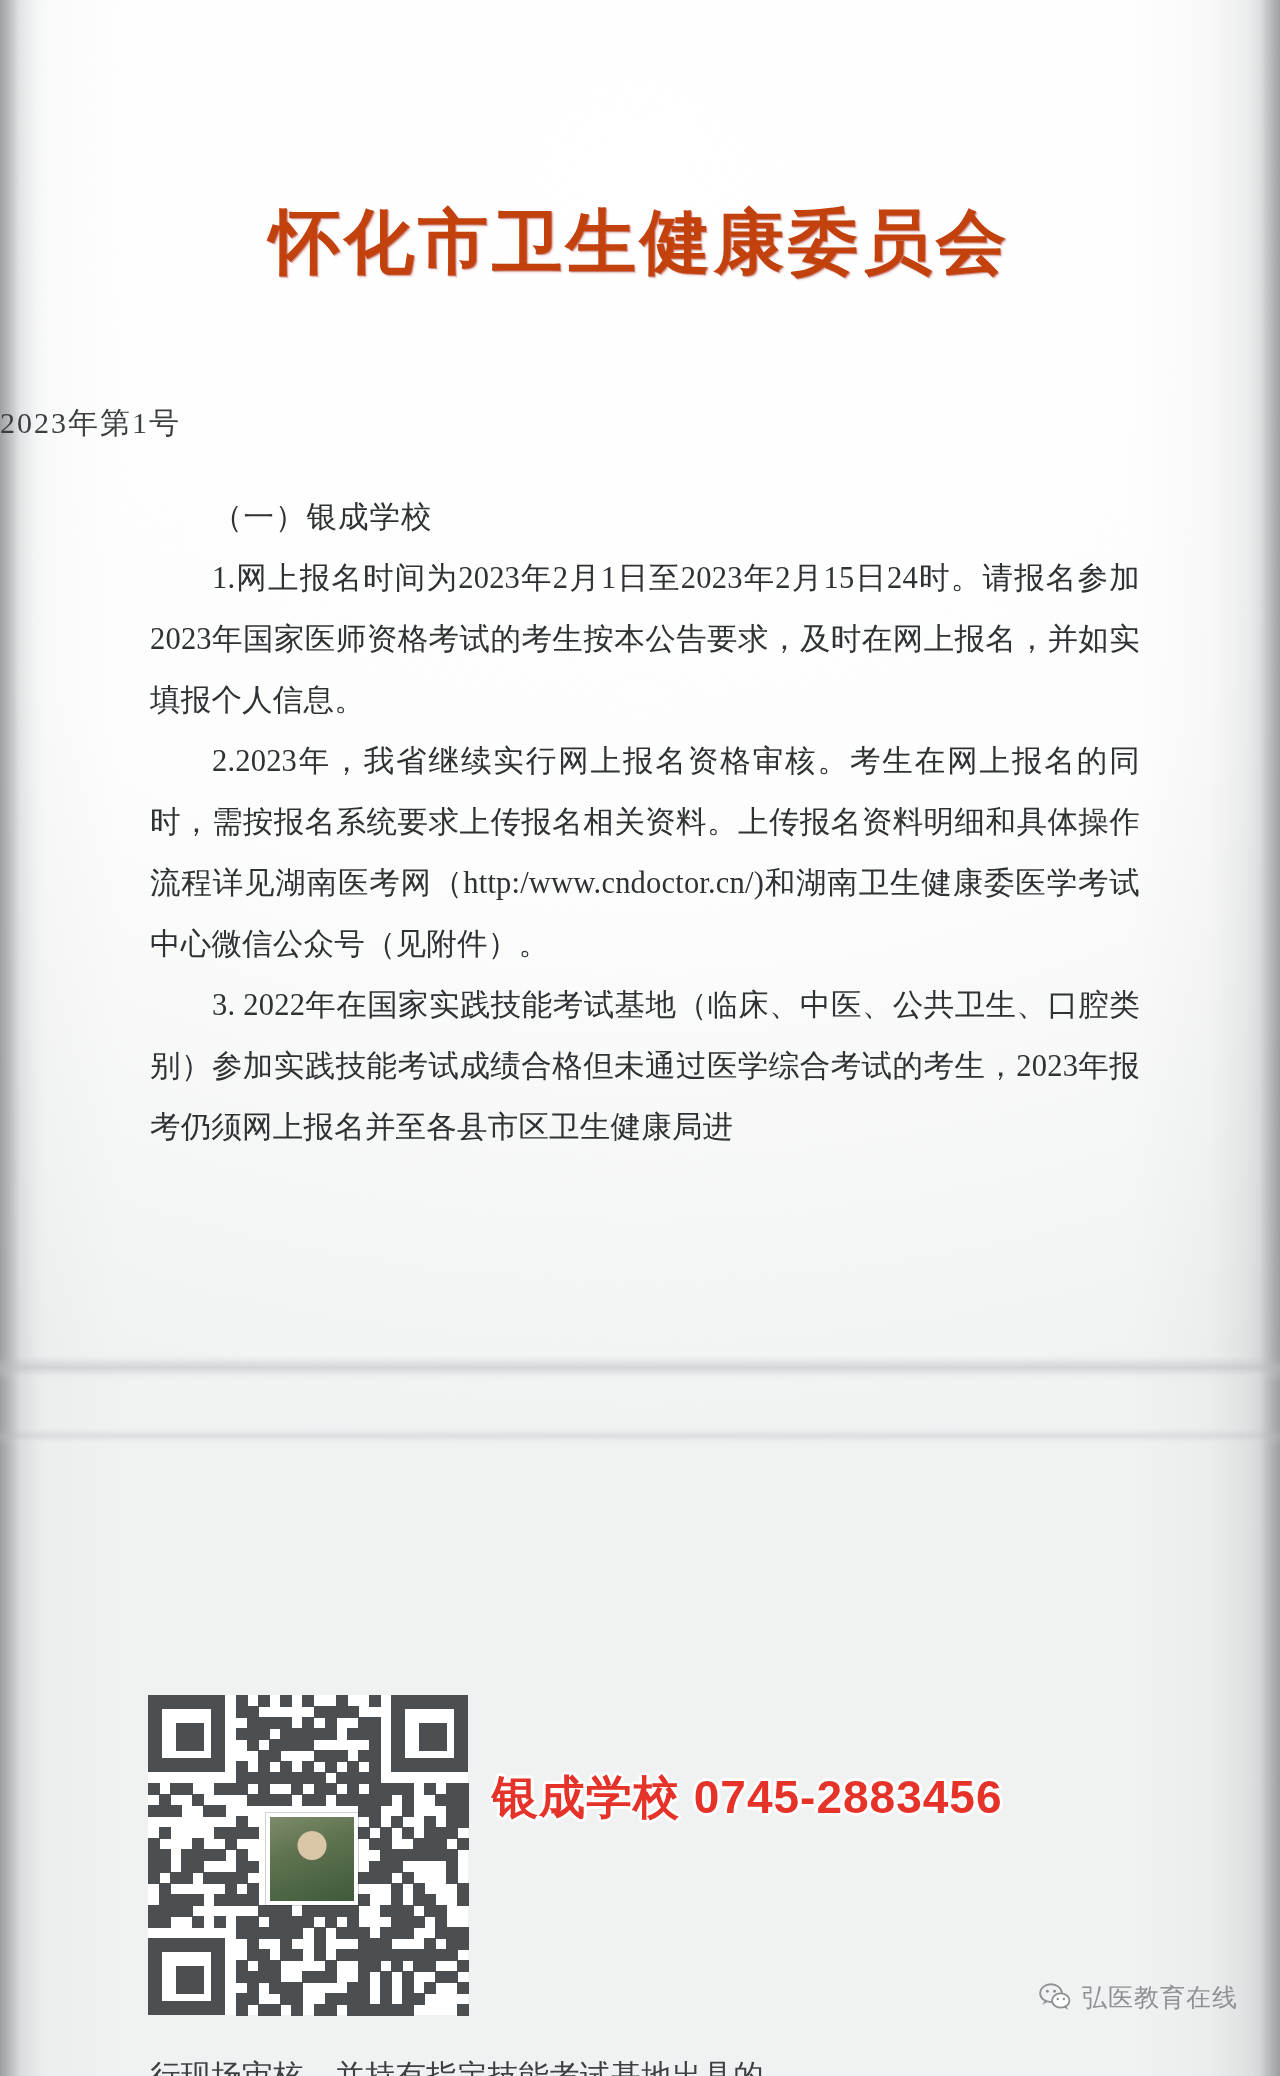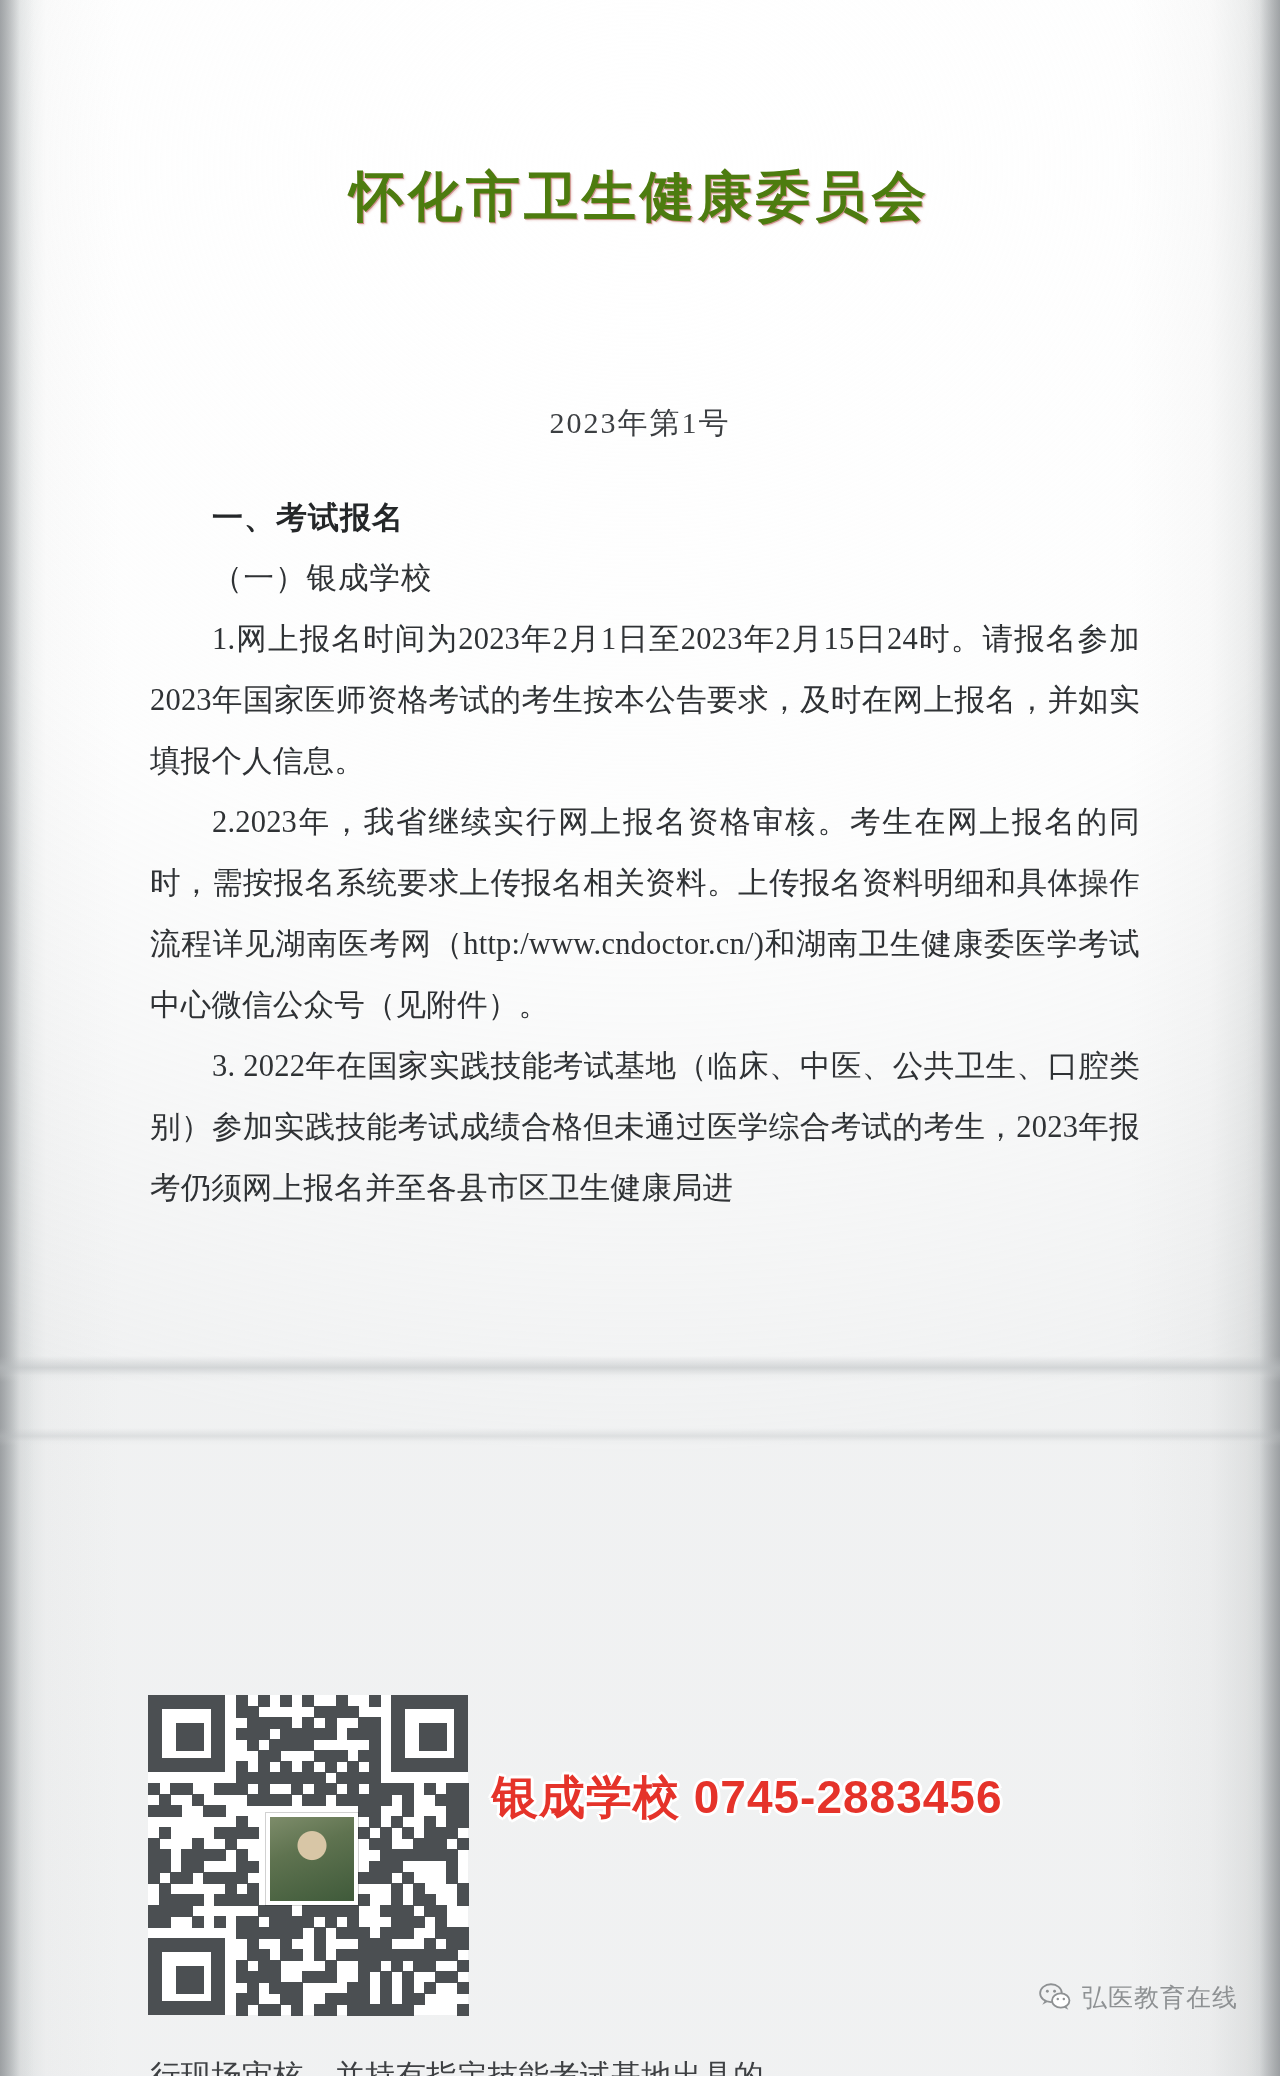--- a/index.html
+++ b/index.html
@@ -57,43 +57,44 @@
   
   .doc-header {
     position: absolute;
     top: 168px;
     left: 0; right: 0;
     text-align: center;
   }
   .org-title {
     font-family: "Liberation Serif", "DejaVu Serif", serif;
     font-weight: 700;
-    font-size: 54px;
+    font-size: 70px;
     line-height: 1.08;
     letter-spacing: 4px;
-    color: #4d7c0f;
+    color: #c2410c;
     text-shadow: 1px 1px 0 rgba(150,26,18,0.40), 2px 2px 2px rgba(160,40,30,0.18);
     white-space: nowrap;
+    margin-top: 37px;
   }
   .org-subtitle {
     margin-top: 14px;
     font-family: "Liberation Serif", "DejaVu Serif", serif;
     font-weight: 700;
     font-size: 80px;
     line-height: 1.05;
     letter-spacing: 46px;
     text-indent: 46px;
     color: #e03b28;
     text-shadow: 1px 1px 0 rgba(150,26,18,0.40), 2px 2px 2px rgba(160,40,30,0.18);
   }
   .doc-number {
     position: absolute;
     top: 403px;
     left: 0; right: 0;
-    text-align: center;
+    text-align: left;
     font-size: 30px;
     letter-spacing: 2px;
     color: #3c3f42;
   }
 
   
   .body-block {
     position: absolute;
     top: 487px;
     left: 150px;
@@ -231,21 +232,20 @@
 
   <div class="doc-header">
     <div class="org-title">怀化市卫生健康委员会</div>
   </div>
 
   <div class="doc-number">2023年第1号</div>
 
   <div class="body-block">
 
 
-    <p class="heading-1">一、考试报名</p>
 
     <p class="heading-2">（一）银成学校</p>
 
     <p class="para">1.网上报名时间为2023年2月1日至2023年2月15日24时。请报名参加2023年国家医师资格考试的考生按本公告要求，及时在网上报名，并如实填报个人信息。</p>
 
     <p class="para">2.2023年，我省继续实行网上报名资格审核。考生在网上报名的同时，需按报名系统要求上传报名相关资料。上传报名资料明细和具体操作流程详见湖南医考网（http:/www.cndoctor.cn/)和湖南卫生健康委医学考试中心微信公众号（见附件）。</p>
 
     <p class="para">3. 2022年在国家实践技能考试基地（临床、中医、公共卫生、口腔类别）参加实践技能考试成绩合格但未通过医学综合考试的考生，2023年报考仍须网上报名并至各县市区卫生健康局进</p>
   </div>
 

